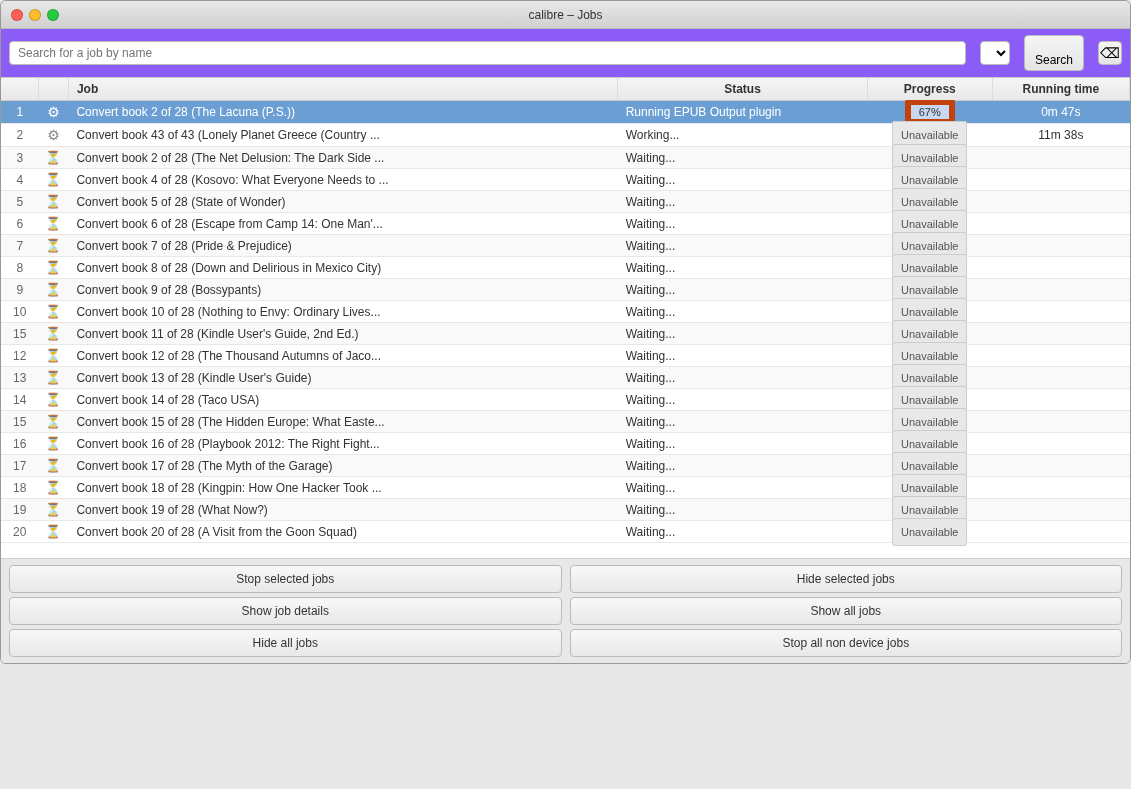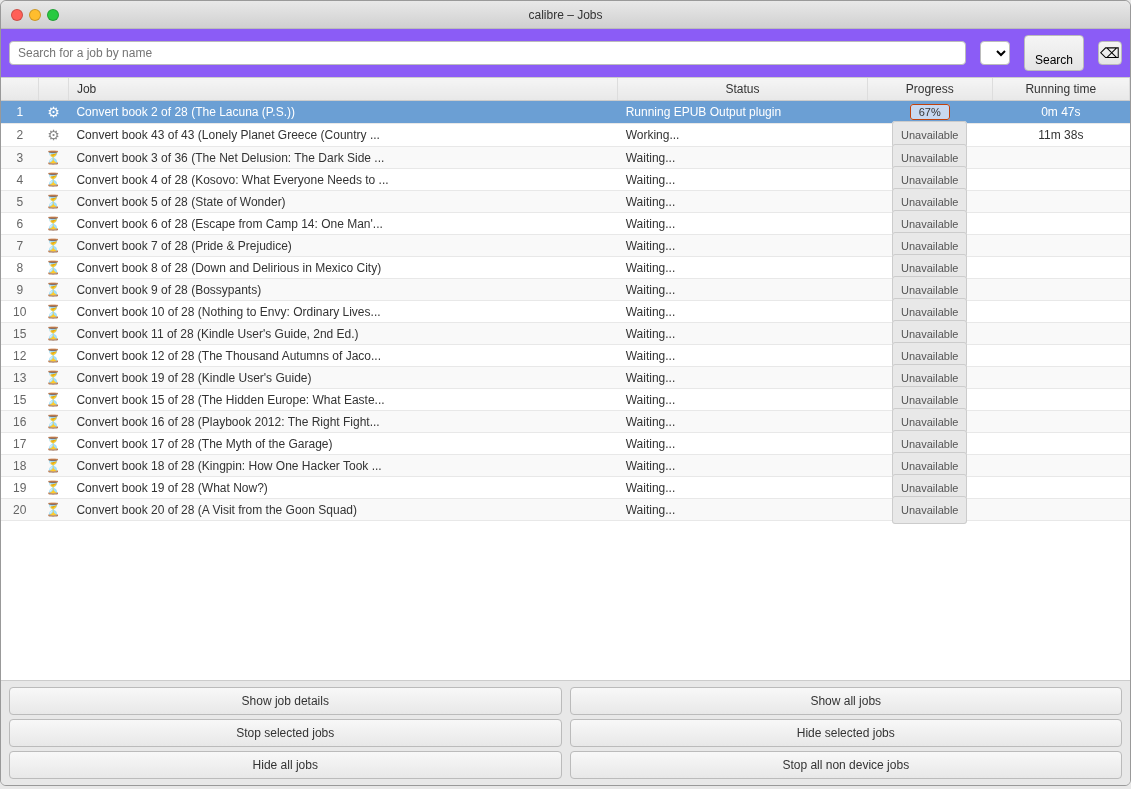--- a/index.html
+++ b/index.html
@@ -6,21 +6,21 @@
     body {
       font-family: -apple-system, "Helvetica Neue", Arial, sans-serif;
       font-size: 12px;
       background: #e8e8e8;
       width: 1131px;
       height: 789px;
       overflow: hidden;
     }
     .window {
       width: 1131px;
-      height: 786px;
+      height: 664px;
       background: #f0f0f0;
       border: 1px solid #999;
       border-radius: 6px;
       display: flex;
       flex-direction: column;
       overflow: hidden;
     }
     .title-bar {
       height: 28px;
       background: linear-gradient(to bottom, #e8e8e8, #d0d0d0);
@@ -112,21 +112,21 @@
       width: 100%;
       border-collapse: collapse;
     }
     thead tr th {
       background: linear-gradient(to bottom, #f5f5f5, #e8e8e8);
       border-bottom: 1px solid #ccc;
       border-right: 1px solid #ddd;
       padding: 4px 8px;
       text-align: center;
       font-size: 12px;
-      font-weight: 400;
+      font-weight: 700;
       color: #333;
       position: sticky;
       top: 0;
       z-index: 10;
     }
     thead tr th:first-child {
       width: 30px;
       text-align: center;
     }
     tbody tr {
@@ -170,21 +170,21 @@
     td.progress-cell {
       width: 100px;
       text-align: center;
     }
     td.running-time-cell {
       width: 90px;
       text-align: center;
     }
     .progress-badge {
       background: #c8d8f0;
-      border: 1px solid #c2410c;
+      border: 6px solid #c2410c;
       border-radius: 3px;
       padding: 1px 8px;
       font-size: 11px;
       color: #333;
     }
     .unavailable-badge {
       background: #e8e8e8;
       border: 1px solid #ccc;
       border-radius: 3px;
       padding: 7px 8px;
@@ -270,21 +270,21 @@
             <td class="row-num">2</td>
             <td class="icon-cell"><span style="display: inline-block; font-size: 14px; color: rgb(136, 136, 136);">⚙</span></td>
             <td class="job-name">Convert book 43 of 43 (Lonely Planet Greece (Country ...</td>
             <td class="status-cell">Working...</td>
             <td class="progress-cell"><span class="unavailable-badge">Unavailable</span></td>
             <td class="running-time-cell">11m 38s</td>
           </tr>
           <tr>
             <td class="row-num">3</td>
             <td class="icon-cell"><span style="display: inline-block; font-size: 13px; color: rgb(136, 136, 136);">⏳</span></td>
-            <td class="job-name">Convert book 3 of 36 (The Net Delusion: The Dark Side ...</td>
+            <td class="job-name">Convert book 2 of 28 (The Net Delusion: The Dark Side ...</td>
             <td class="status-cell">Waiting...</td>
             <td class="progress-cell"><span class="unavailable-badge">Unavailable</span></td>
             <td class="running-time-cell"></td>
           </tr>
           <tr>
             <td class="row-num">4</td>
             <td class="icon-cell"><span style="display: inline-block; font-size: 13px; color: rgb(136, 136, 136);">⏳</span></td>
             <td class="job-name">Convert book 4 of 28 (Kosovo: What Everyone Needs to ...</td>
             <td class="status-cell">Waiting...</td>
             <td class="progress-cell"><span class="unavailable-badge">Unavailable</span></td>
@@ -350,21 +350,29 @@
             <td class="row-num">12</td>
             <td class="icon-cell"><span style="display: inline-block; font-size: 13px; color: rgb(136, 136, 136);">⏳</span></td>
             <td class="job-name">Convert book 12 of 28 (The Thousand Autumns of Jaco...</td>
             <td class="status-cell">Waiting...</td>
             <td class="progress-cell"><span class="unavailable-badge">Unavailable</span></td>
             <td class="running-time-cell"></td>
           </tr>
           <tr>
             <td class="row-num">13</td>
             <td class="icon-cell"><span style="display: inline-block; font-size: 13px; color: rgb(136, 136, 136);">⏳</span></td>
-            <td class="job-name">Convert book 19 of 28 (Kindle User's Guide)</td>
+            <td class="job-name">Convert book 13 of 28 (Kindle User's Guide)</td>
+            <td class="status-cell">Waiting...</td>
+            <td class="progress-cell"><span class="unavailable-badge">Unavailable</span></td>
+            <td class="running-time-cell"></td>
+          </tr>
+          <tr>
+            <td class="row-num">14</td>
+            <td class="icon-cell"><span style="display: inline-block; font-size: 13px; color: rgb(136, 136, 136);">⏳</span></td>
+            <td class="job-name">Convert book 14 of 28 (Taco USA)</td>
             <td class="status-cell">Waiting...</td>
             <td class="progress-cell"><span class="unavailable-badge">Unavailable</span></td>
             <td class="running-time-cell"></td>
           </tr>
           <tr>
             <td class="row-num">15</td>
             <td class="icon-cell"><span style="display: inline-block; font-size: 13px; color: rgb(136, 136, 136);">⏳</span></td>
             <td class="job-name">Convert book 15 of 28 (The Hidden Europe: What Easte...</td>
             <td class="status-cell">Waiting...</td>
             <td class="progress-cell"><span class="unavailable-badge">Unavailable</span></td>
@@ -409,25 +417,25 @@
             <td class="status-cell">Waiting...</td>
             <td class="progress-cell"><span class="unavailable-badge">Unavailable</span></td>
             <td class="running-time-cell"></td>
           </tr>
         </tbody>
     </table>
   </div>
 
   <div class="footer-buttons">
     <div class="footer-row">
+      <button class="footer-btn">Stop selected jobs</button>
+      <button class="footer-btn">Hide selected jobs</button>
+    </div>
+    <div class="footer-row">
       <button class="footer-btn">Show job details</button>
       <button class="footer-btn">Show all jobs</button>
-    </div>
-    <div class="footer-row">
-      <button class="footer-btn">Stop selected jobs</button>
-      <button class="footer-btn">Hide selected jobs</button>
     </div>
     <div class="footer-row">
       <button class="footer-btn">Hide all jobs</button>
       <button class="footer-btn">Stop all non device jobs</button>
     </div>
   </div>
 </div>
 
 </body></html>

